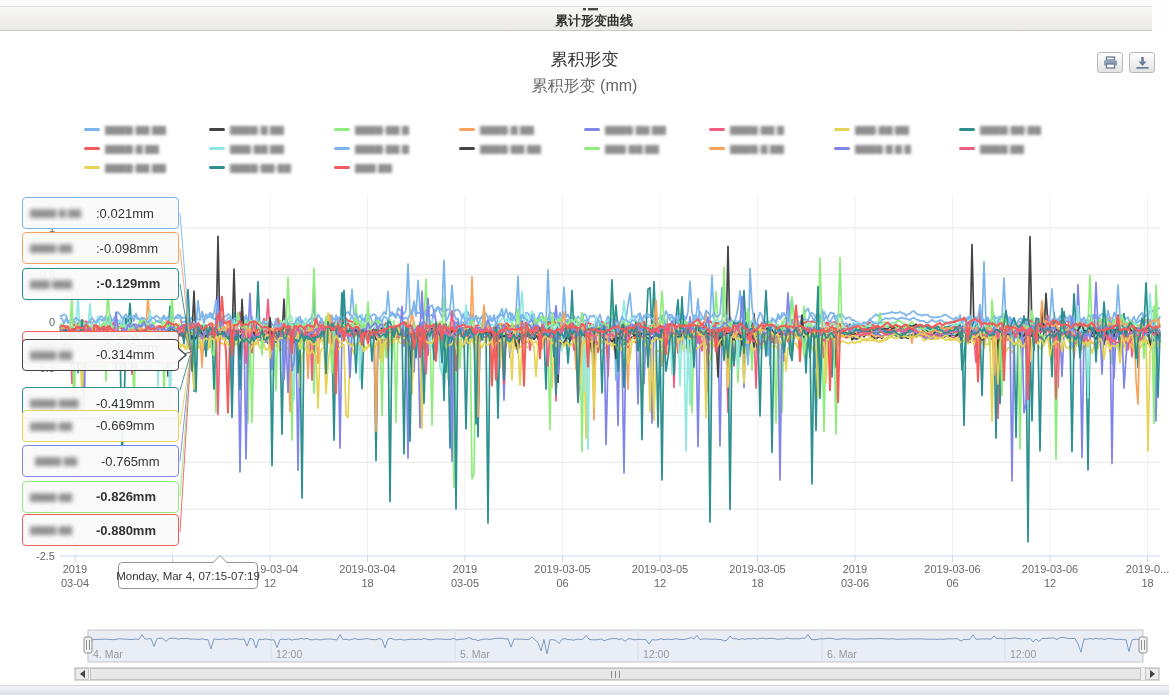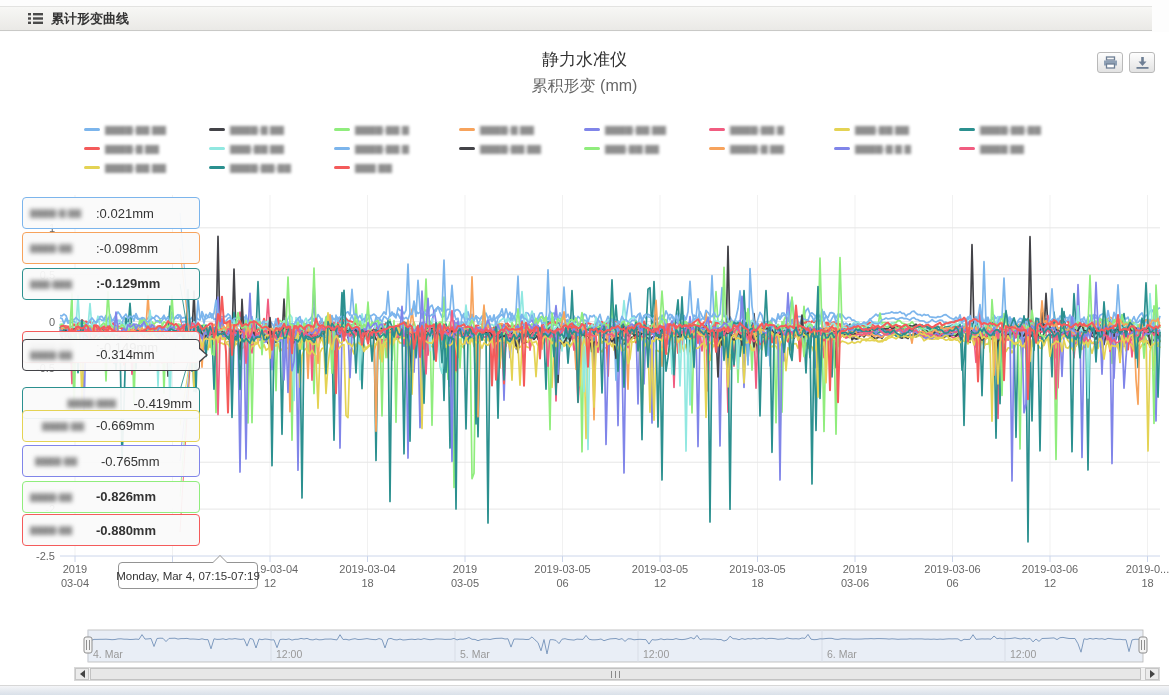--- a/index.html
+++ b/index.html
@@ -1,21 +1,21 @@
 <!DOCTYPE html>
 <html><head>
 <meta charset="utf-8">
 <style>
   html,body{margin:0;padding:0;background:#fff;}
   .screen{position:relative;width:1169px;height:695px;overflow:hidden;
           font-family:"Liberation Sans","DejaVu Sans",sans-serif;background:#fdfdfd;}
   
   .titlebar{position:absolute;top:6px;left:0;right:17px;height:25px;
     background:linear-gradient(#f7f7f5,#eae9e6);border-top:1px solid #e3e3e1;
-    border-bottom:1px solid #c9c9c7;display:flex;align-items:center;padding-left:28px;box-sizing:border-box;}
+    border-bottom:1px solid #c9c9c7;display:flex;align-items:center;padding-left:28px;box-sizing:border-box;flex-direction:column;}
   .titlebar-text{font-size:13px;font-weight:bold;color:#333;margin-left:8px;}
   
   .panel{position:absolute;top:32px;left:0;right:0;height:654px;background:#fff;
          border-bottom:1px solid #d7d7d7;box-sizing:border-box;}
   .footer-strip{position:absolute;left:0;right:0;bottom:0;height:9px;
     background:linear-gradient(#f4f5f7,#d9e0e9);}
   .chart-title{position:absolute;top:48px;left:0;right:0;text-align:center;
     font-size:17px;color:#333;}
   .chart-subtitle{position:absolute;top:76px;left:0;right:0;text-align:center;
     font-size:16px;color:#666;}
@@ -24,21 +24,21 @@
   .export-btn{width:26px;height:21px;border:1px solid #b9b9b9;border-radius:3px;
     background:linear-gradient(#fefefe,#e2e2e2);display:flex;align-items:center;
     justify-content:center;padding:0;cursor:pointer;}
   
   #legend{position:absolute;top:123px;left:84px;width:1004px;display:flex;flex-wrap:wrap;}
   .legend-item{width:125px;height:13px;display:flex;align-items:center;margin-bottom:6px;cursor:pointer;}
   .legend-marker{display:inline-block;width:16px;height:3px;border-radius:2px;margin-right:5px;flex:none;}
   .smudge{color:#8f8f8f;filter:blur(1.7px);font-size:9px;line-height:10px;
     letter-spacing:0;white-space:nowrap;overflow:hidden;}
   
-  .tipbox{position:absolute;left:22px;width:178px;height:32px;box-sizing:border-box;
+  .tipbox{position:absolute;left:22px;width:157px;height:32px;box-sizing:border-box;
     background:rgba(250,250,250,.94);border:1px solid #999;border-radius:4px;
     display:flex;align-items:center;padding:0 7px;z-index:5;}
   .tipbox .tip-smudge{font-size:8.5px;width:66px;flex:none;filter:blur(1.9px);}
   .tipval{font-size:13px;color:#333;white-space:nowrap;}
   .tipbox.callout::before{content:"";position:absolute;right:-9px;top:50%;margin-top:-8px;
     border:8px solid transparent;border-right:none;border-left:9px solid #434348;}
   .tipbox.callout::after{content:"";position:absolute;right:-7px;top:50%;margin-top:-7px;
     border:7px solid transparent;border-right:none;border-left:8px solid #fafafa;}
   .date-tip{position:absolute;left:118px;top:562px;width:140px;height:27px;box-sizing:border-box;
     background:#fff;border:1px solid #949494;border-radius:4px;display:flex;align-items:center;
@@ -78,21 +78,21 @@
         <rect x="0" y="9.6" width="3" height="2.4"></rect>
           <rect x="5" y="9.6" width="10" height="2.4"></rect>
       </g>
     </svg>
     <span class="titlebar-text">累计形变曲线</span>
   </div>
 
   <div class="panel"></div>
   <div class="footer-strip"></div>
 
-  <div class="chart-title">静力水准仪</div>
+  <div class="chart-title">累积形变</div>
   <div class="chart-subtitle">累积形变 (mm)</div>
 
   <div class="export-buttons">
     <button class="export-btn">
       <svg width="15" height="13" style="position:static">
         <g fill="none" stroke="#6e7f95" stroke-width="1.3">
           <rect x="3.5" y="1" width="8" height="3"></rect>
           <rect x="1" y="4.5" width="13" height="5" fill="#8ea0b5" stroke="none"></rect>
           <rect x="3.5" y="8" width="8" height="4" fill="#fff"></rect>
         </g>
@@ -286,25 +286,25 @@
         <span class="tipval">:-0.129mm</span>
       </div>
       <div class="tipbox" style="top: 303.35px; border-color: rgb(244, 91, 91); margin-top: 28px;">
         <span class="smudge tip-smudge">▇▇▇▇-▇▇</span>
         <span class="tipval">:-0.149mm</span>
       </div>
       <div class="tipbox callout" style="top: 338.8px; border-color: rgb(67, 67, 72);">
         <span class="smudge tip-smudge">▇▇▇▇-▇▇</span>
         <span class="tipval"> -0.314mm</span>
       </div>
-      <div class="tipbox" style="top: 387px; border-color: rgb(43, 144, 143); justify-content: flex-end;">
+      <div class="tipbox" style="top: 387px; border-color: rgb(43, 144, 143);">
         <span class="smudge tip-smudge">▇▇▇▇-▇▇▇</span>
         <span class="tipval"> -0.419mm</span>
       </div>
-      <div class="tipbox" style="top: 409.7px; border-color: rgb(228, 211, 84); text-align: center;">
+      <div class="tipbox" style="top: 409.7px; border-color: rgb(228, 211, 84);">
         <span class="smudge tip-smudge">▇▇▇▇-▇▇</span>
         <span class="tipval"> -0.669mm</span>
       </div>
       <div class="tipbox" style="top: 445.15px; border-color: rgb(128, 133, 233); padding-left: 12px;">
         <span class="smudge tip-smudge">▇▇▇▇-▇▇</span>
         <span class="tipval"> -0.765mm</span>
       </div>
       <div class="tipbox" style="top: 480.6px; border-color: rgb(144, 237, 125); font-weight: bold;">
         <span class="smudge tip-smudge">▇▇▇▇-▇▇</span>
         <span class="tipval"> -0.826mm</span>

